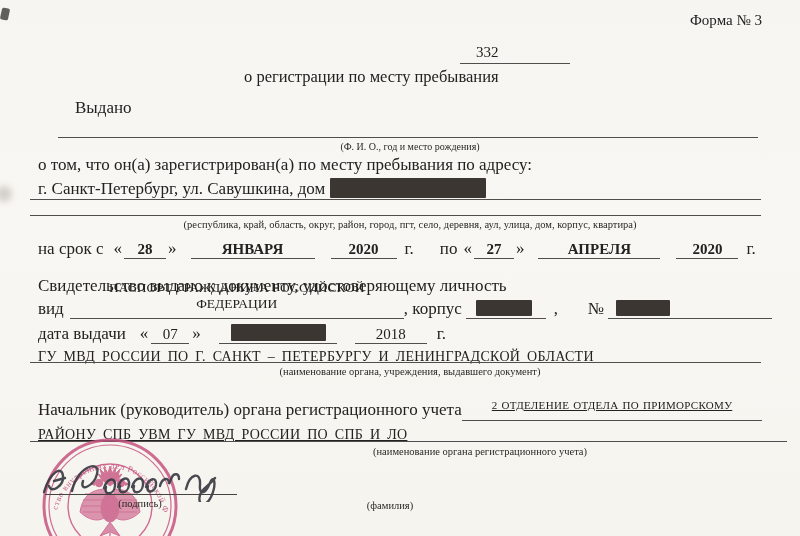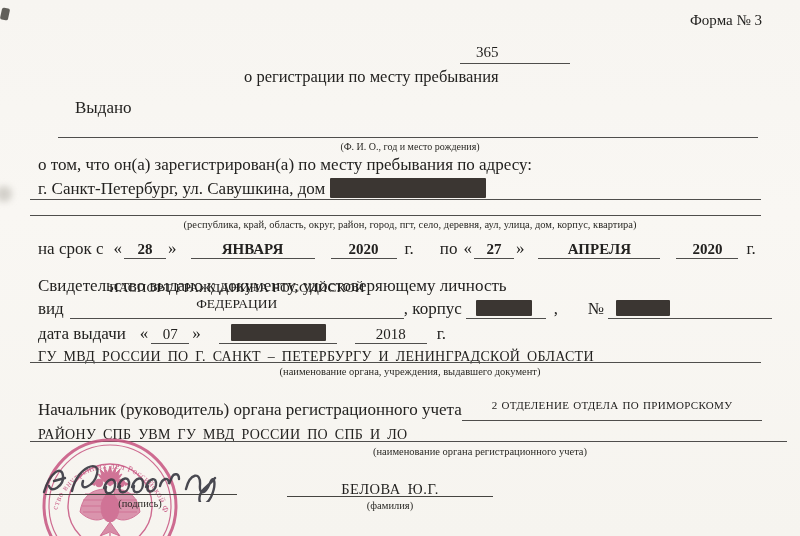--- a/index.html
+++ b/index.html
@@ -11,21 +11,21 @@
     background-image:linear-gradient(180deg,#f7f5f1 0%,#f9f7f3 40%,#f6f4ef 100%);
     color:#201f1d;
   }
   .abs { position:absolute; }
   .serif17 { font-size:17px; color:#232220; }
   .caption { font-size:10.5px; color:#2a2925; text-align:center; }
   .rule { border-bottom:1.4px solid #4f4e4c; }
   .redact { background:#3b3632; border-radius:1px; }
   .slot { display:inline-block; border-bottom:1.4px solid #4f4e4c; text-align:center; }
   .bold-caps { font-weight:bold; font-size:13.5px; letter-spacing:.2px; }
-  .caps14 { font-size:14px; letter-spacing:.3px; word-spacing:3px; color:#232220; }
+  .caps14 { font-size:14px; letter-spacing:.3px; word-spacing:3px; color:#232220;text-decoration:underline; }
   .val-bold { font-weight:bold; font-size:15px; }
   .baseline-row { display:flex; align-items:flex-end; }
   .form-label { font-size:15px; color:#232220; }
   .title-main { font-size:18px; letter-spacing:2.5px; color:#232220; }
   .title-sub { font-size:16.5px; color:#232220; }
   .num-line { border-bottom:1.4px solid #4f4e4c; text-align:left; }
   .artifact-corner { left:1px; top:8px; width:8px; height:12px; background:#474440;
     border-radius:2px; transform:rotate(12deg); opacity:.85; }
   .artifact-smudge { left:-4px; top:186px; width:16px; height:16px; background:#d3d0ca;
     filter:blur(3px); border-radius:50%; }
@@ -33,21 +33,21 @@
 </head>
 <body>
 
 <div class="page">
 
   <div class="abs artifact-corner"></div>
   <div class="abs artifact-smudge"></div>
 
   <div class="abs form-label" style="top:12px; right:38px;">Форма № 3</div>
 
-  <div class="abs num-line" style="top:44px; left:460px; width:110px; height:20px; font-size:15px; padding-left:16px;">365</div>
+  <div class="abs num-line" style="top:44px; left:460px; width:110px; height:20px; font-size:15px; padding-left:16px;">332</div>
   <div class="abs title-sub" style="top:67px; left:244px;">о регистрации по месту пребывания</div>
 
   <div class="abs serif17" style="top:98px; left:75px;">Выдано</div>
   <div class="abs rule" style="top:124px; left:58px; width:700px; height:14px;"></div>
   <div class="abs caption" style="top:141px; left:180px; width:460px; font-size:10px;">(Ф. И. О., год и место рождения)</div>
 
   <div class="abs serif17" style="top:155px; left:38px;">о том, что он(а) зарегистрирован(а) по месту пребывания по адресу:</div>
 
   <div class="abs" style="top:177px; left:30px; width:731px; height:23px; border-bottom:1.4px solid #4f4e4c;">
     <div class="serif17" style="position:absolute; left:8px; top:2px;">г. Санкт-Петербург, ул. Савушкина, дом</div>
@@ -153,16 +153,15 @@
       <path d="M94,35 c3,-10 12,-12 11,-2 c-1,9 -12,10 -9,1"></path>
       <path d="M108,35 c3,-9 11,-11 10,-2 c-1,8 -11,9 -8,1"></path>
       <path d="M122,34 c2,-8 9,-10 9,-2 l3,-7 c2,-4 7,-4 7,2"></path>
       <path d="M148,37 c4,-16 15,-18 14,-4 c-1,10 5,10 10,-2 c4,-10 7,1 1,14 c-5,10 -14,9 -11,-2 c2,-7 9,-9 15,-17"></path>
     </g>
   </svg>
 
   <div class="abs" style="top:482px; left:45px; width:192px; border-bottom:1.6px solid #454440; height:13px;"></div>
   <div class="abs caption" style="top:498px; left:85px; width:110px;">(подпись)</div>
 
-  <div class="abs" style="top:481px; left:287px; width:206px; border-bottom:1.6px solid #454440; height:16px; text-align:center; font-size:14.5px; letter-spacing:.5px; word-spacing:3px;">БЕЛОВА Ю.Г.</div>
   <div class="abs caption" style="top:500px; left:335px; width:110px;">(фамилия)</div>
 
 </div>
 
 </body></html>

